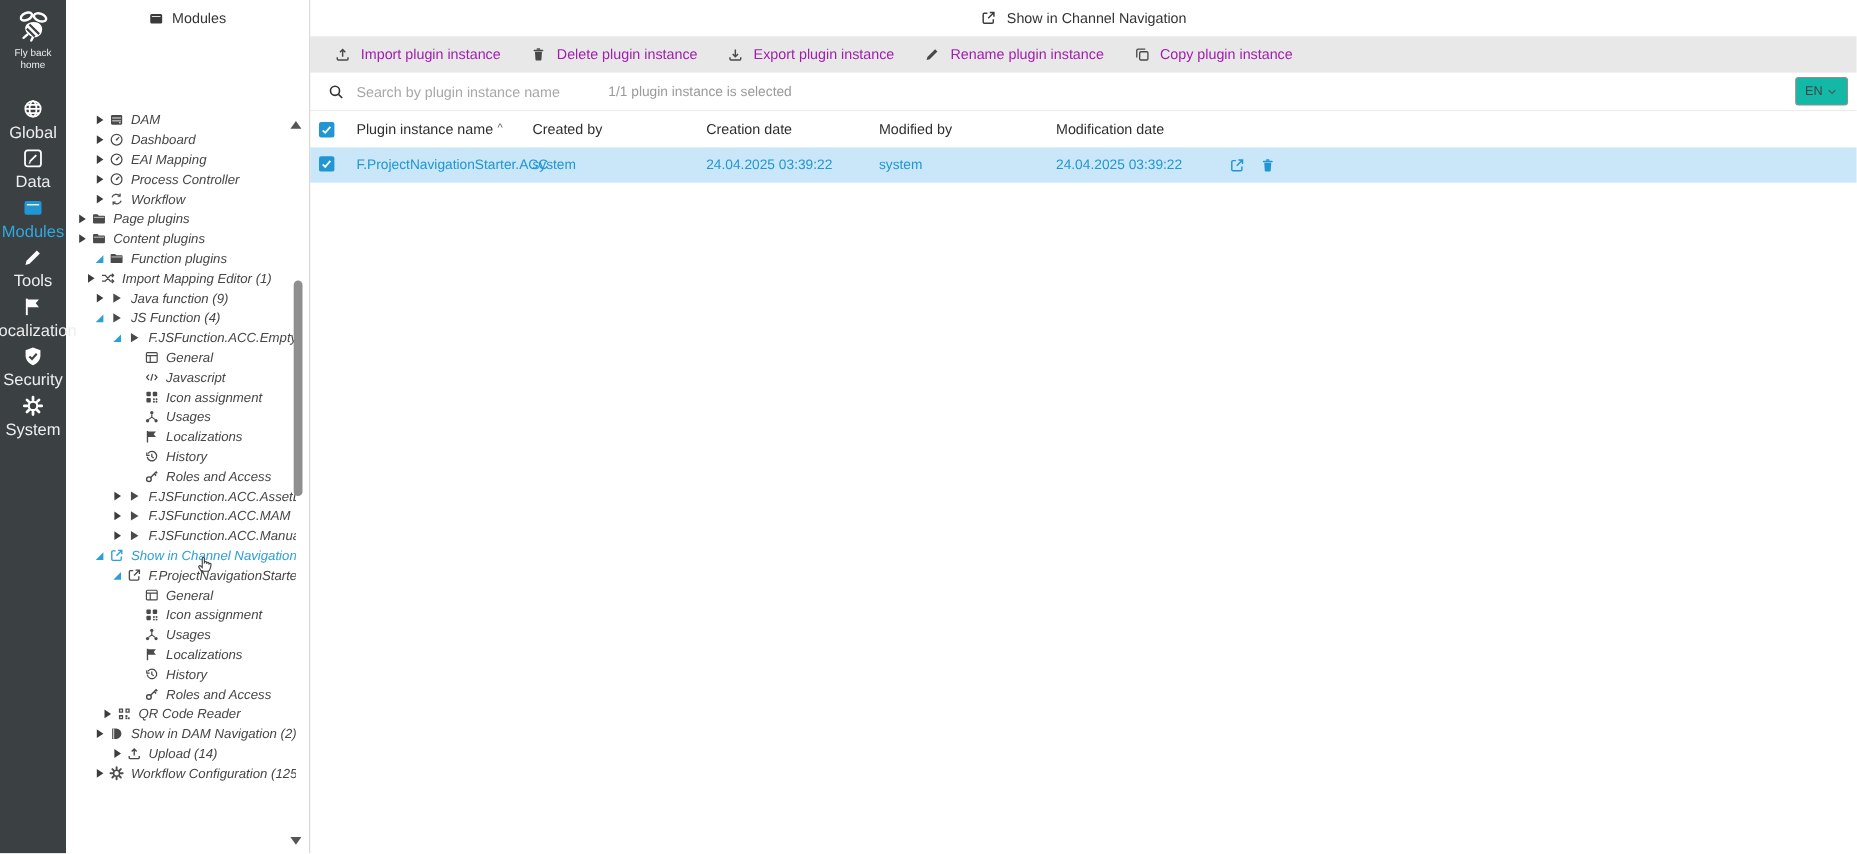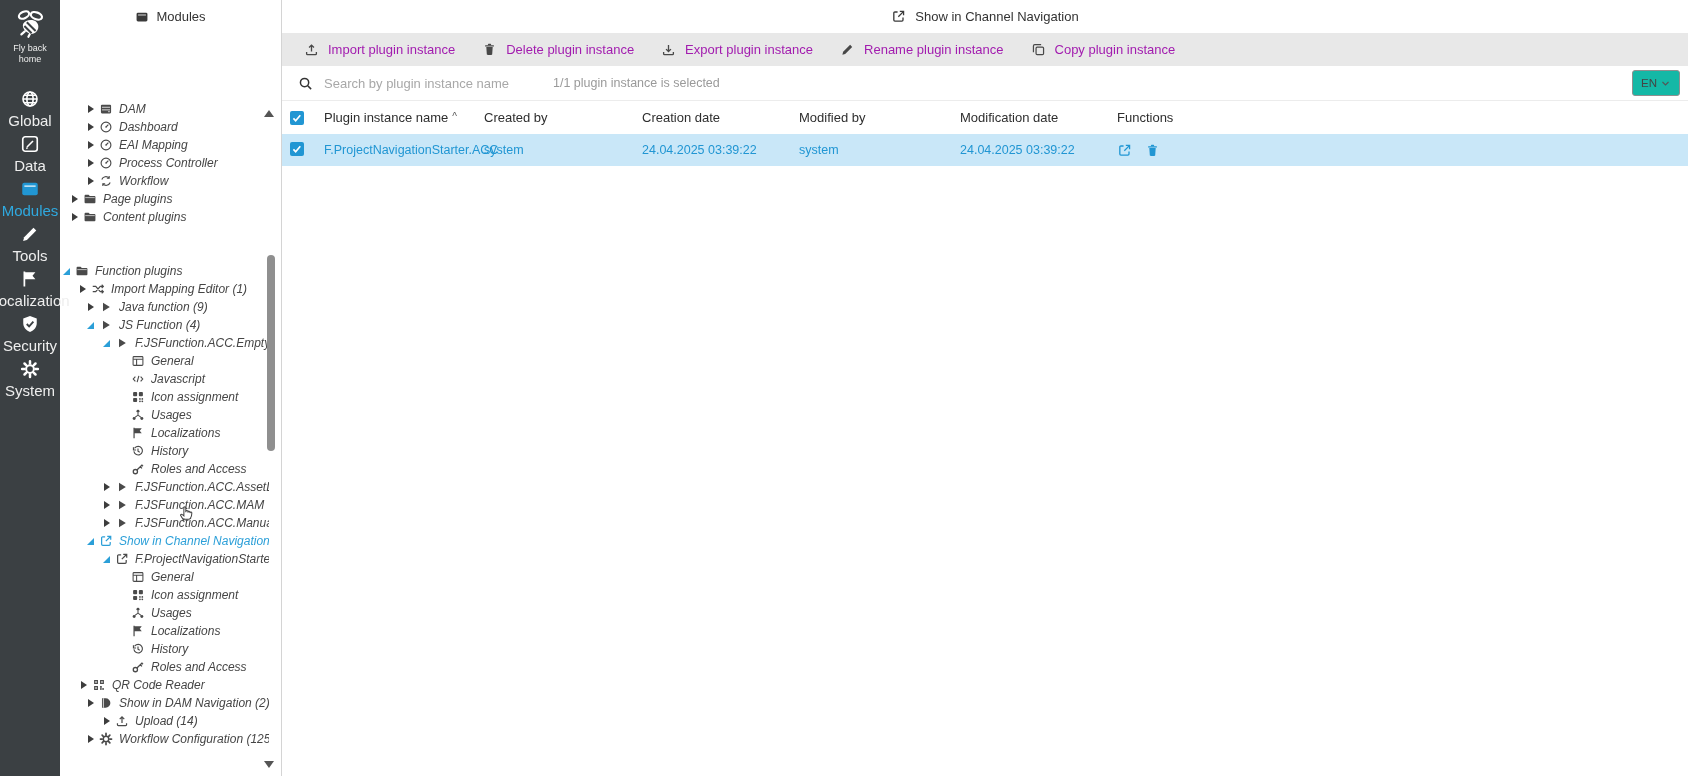--- a/index.html
+++ b/index.html
@@ -247,21 +247,21 @@
             <span class="tri-c"></span>
           </span>
           <span class="ic ">
             <svg viewBox="0 0 16 16">
               <path d="M1.8 4.2c0-.6.4-1 1-1h3.6l1.4 1.4h5.4c.6 0 1 .4 1 1v6.2c0 .6-.4 1-1 1H2.8c-.6 0-1-.4-1-1z" fill="currentColor"></path>
               <path d="M2.6 6.4h10.8" stroke="rgba(255,255,255,.8)" stroke-width=".9"></path>
             </svg>
           </span>
           <span>Content plugins</span>
         </div>
-        <div class="trow" style="padding-left: 0; margin-top: 36px;">
+        <div class="trow" style="padding-left: 24px;">
           <span class="arrow">
             <span class="tri-e"></span>
           </span>
           <span class="ic ">
             <svg viewBox="0 0 16 16">
               <path d="M1.8 4.2c0-.6.4-1 1-1h3.6l1.4 1.4h5.4c.6 0 1 .4 1 1v6.2c0 .6-.4 1-1 1H2.8c-.6 0-1-.4-1-1z" fill="currentColor"></path>
               <path d="M2.6 6.4h10.8" stroke="rgba(255,255,255,.8)" stroke-width=".9"></path>
             </svg>
           </span>
           <span>Function plugins</span>
@@ -514,21 +514,21 @@
         <div class="trow" style="padding-left: 56px;">
           <span class="arrow"></span>
           <span class="ic ">
             <svg viewBox="0 0 16 16" fill="none" stroke="currentColor" stroke-width="1.5">
               <circle cx="5" cy="11" r="2.4"></circle>
               <path d="M6.8 9.2L13 3M10.6 5.4l1.9 1.9M12.4 3.6l1.3 1.3"></path>
             </svg>
           </span>
           <span>Roles and Access</span>
         </div>
-        <div class="trow" style="padding-left: 17px;">
+        <div class="trow" style="padding-left: 31px;">
           <span class="arrow">
             <span class="tri-c"></span>
           </span>
           <span class="ic ">
             <svg viewBox="0 0 16 16" fill="currentColor">
               <path fill-rule="evenodd" d="M2.4 2.4h4.4v4.4H2.4zM3.8 3.8h1.6v1.6H3.8zM9.2 2.4h4.4v4.4H9.2zM10.6 3.8h1.6v1.6h-1.6zM2.4 9.2h4.4v4.4H2.4zM3.8 10.6h1.6v1.6H3.8z"></path>
               <rect x="9.2" y="9.2" width="2" height="2"></rect>
               <rect x="11.7" y="11.6" width="1.9" height="1.9"></rect>
               <rect x="9.2" y="11.6" width="1.9" height="1.9"></rect>
             </svg>
@@ -673,23 +673,20 @@
           <span>Created by</span>
         </div>
         <div class="hcell">
           <span>Creation date</span>
         </div>
         <div class="hcell">
           <span>Modified by</span>
         </div>
         <div class="hcell">
           <span>Modification date</span>
-        </div>
-        <div class="hcell">
-          <span>Functions</span>
         </div>
       </div>
     <div id="tbody">
         <div class="tgrid rowd">
           <div class="cbcell"><span class="cb">
               <svg viewBox="0 0 16 16" fill="none" stroke="#fff" stroke-width="2.2">
                 <path d="M3.2 8.6l3 3 6.2-7.2"></path>
               </svg>
             </span></div>
           <div>F.ProjectNavigationStarter.ACC</div>

